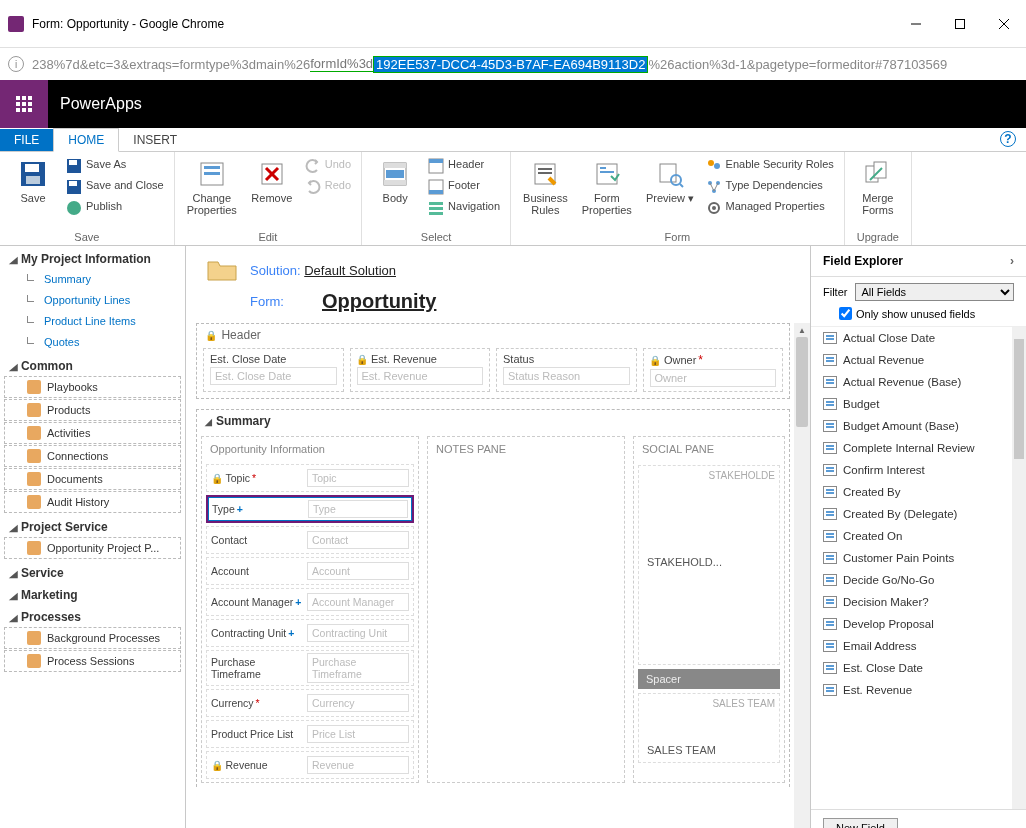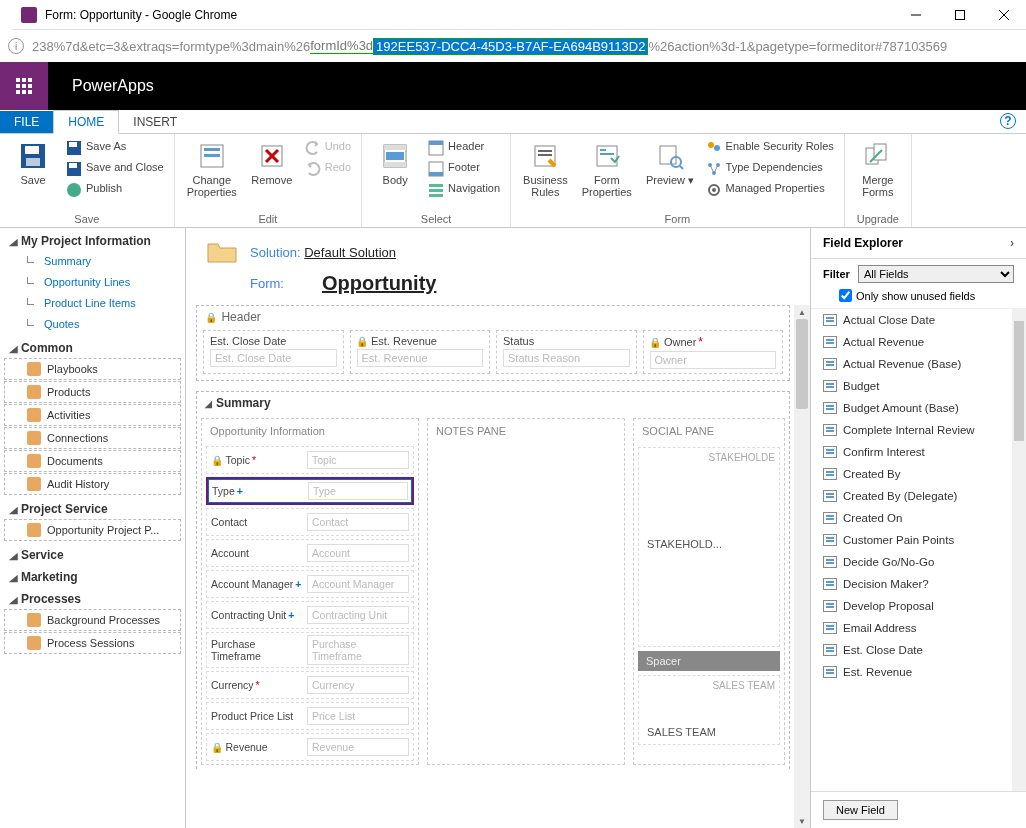--- a/index.html
+++ b/index.html
@@ -1,36 +1,36 @@
 <!DOCTYPE html>
 <html><head>
 <meta charset="utf-8">
 <style>
 * { margin:0; padding:0; box-sizing:border-box; font-family:"Segoe UI", Arial, sans-serif; }
 body { width:1026px; height:828px; overflow:hidden; background:#fff; font-size:12px; }
 
 
-.winchrome { height:30px; background:#fff; border-bottom:1px solid #e0e0e0; display:flex; align-items:center; padding:0 0 0 8px;margin-left:13px; }
+.winchrome { height:48px; background:#fff; border-bottom:1px solid #e0e0e0; display:flex; align-items:center; padding:0 0 0 8px; }
 .winchrome .wicon { width:16px; height:16px; background:#742774; margin-right:8px; border-radius:2px; }
 .winchrome .wtitle { flex:1; color:#000; font-size:12px; }
 .winchrome .wbtn { width:44px; height:30px; display:flex; align-items:center; justify-content:center; color:#000; }
 .winchrome .wbtn svg { width:10px; height:10px; }
 
 
 .addrbar { height:32px; background:#fff; display:flex; align-items:center; padding:0 8px; color:#888; font-size:13px; white-space:nowrap; overflow:hidden; }
 .addrbar .addr-icon { width:16px; height:16px; border:1px solid #999; border-radius:50%; margin-right:8px; display:flex; align-items:center; justify-content:center; font-size:10px; }
 .addrbar .hl { background:#0078d4; color:#fff; border:1px solid #0a0; padding:0 2px; }
 .addrbar .ul { color:#777; border-bottom:1px solid #0a0; }
 
 
 .pa-bar { height:48px; background:#000; display:flex; align-items:center; }
 .pa-waffle { width:48px; height:48px; background:#742774; display:flex; align-items:center; justify-content:center; }
 .pa-waffle .grid { display:grid; grid-template-columns:repeat(3,4px); grid-template-rows:repeat(3,4px); gap:2px; }
 .pa-waffle .grid span { width:4px; height:4px; background:#fff; }
-.pa-title { color:#fff; font-size:16px; padding-left:24px; }
+.pa-title { color:#fff; font-size:16px; padding-left:12px; }
 
 
 .ribbon-tabs { height:24px; display:flex; align-items:flex-end; border-bottom:1px solid #ccc; padding-right:10px; }
 .rtab { padding:4px 14px; font-size:12px; color:#444; cursor:pointer; }
 .rtab.file { background:#0072c6; color:#fff; }
 .rtab.active { color:#0072c6; border:1px solid #ccc; border-bottom:1px solid #fff; position:relative; top:1px; background:#fff; }
 .rtab.spacer { flex:1; }
 .rtab.help { color:#0072c6; font-weight:bold; border:1px solid #0072c6; border-radius:50%; width:16px; height:16px; display:flex; align-items:center; justify-content:center; padding:0; margin-bottom:4px; }
 
 
@@ -630,21 +630,21 @@
       </div>
     </div>
   </div>
 
   <div class="rightpanel">
     <div class="rp-header">
       <span>Field Explorer</span>
       <span class="chev">›</span>
     </div>
     <div class="rp-filter">
-      <span style="font-weight:bold">Filter</span>
+      <span style="font-weight:normal">Filter</span>
       <select><option>All Fields</option></select>
     </div>
     <div class="rp-check">
       <input type="checkbox" checked="" style="">
       <span>Only show unused fields</span>
     </div>
     <div class="rp-list">
       <div id="rp-items">
           <div class="rp-item">
             <span class="ficon"></span>

